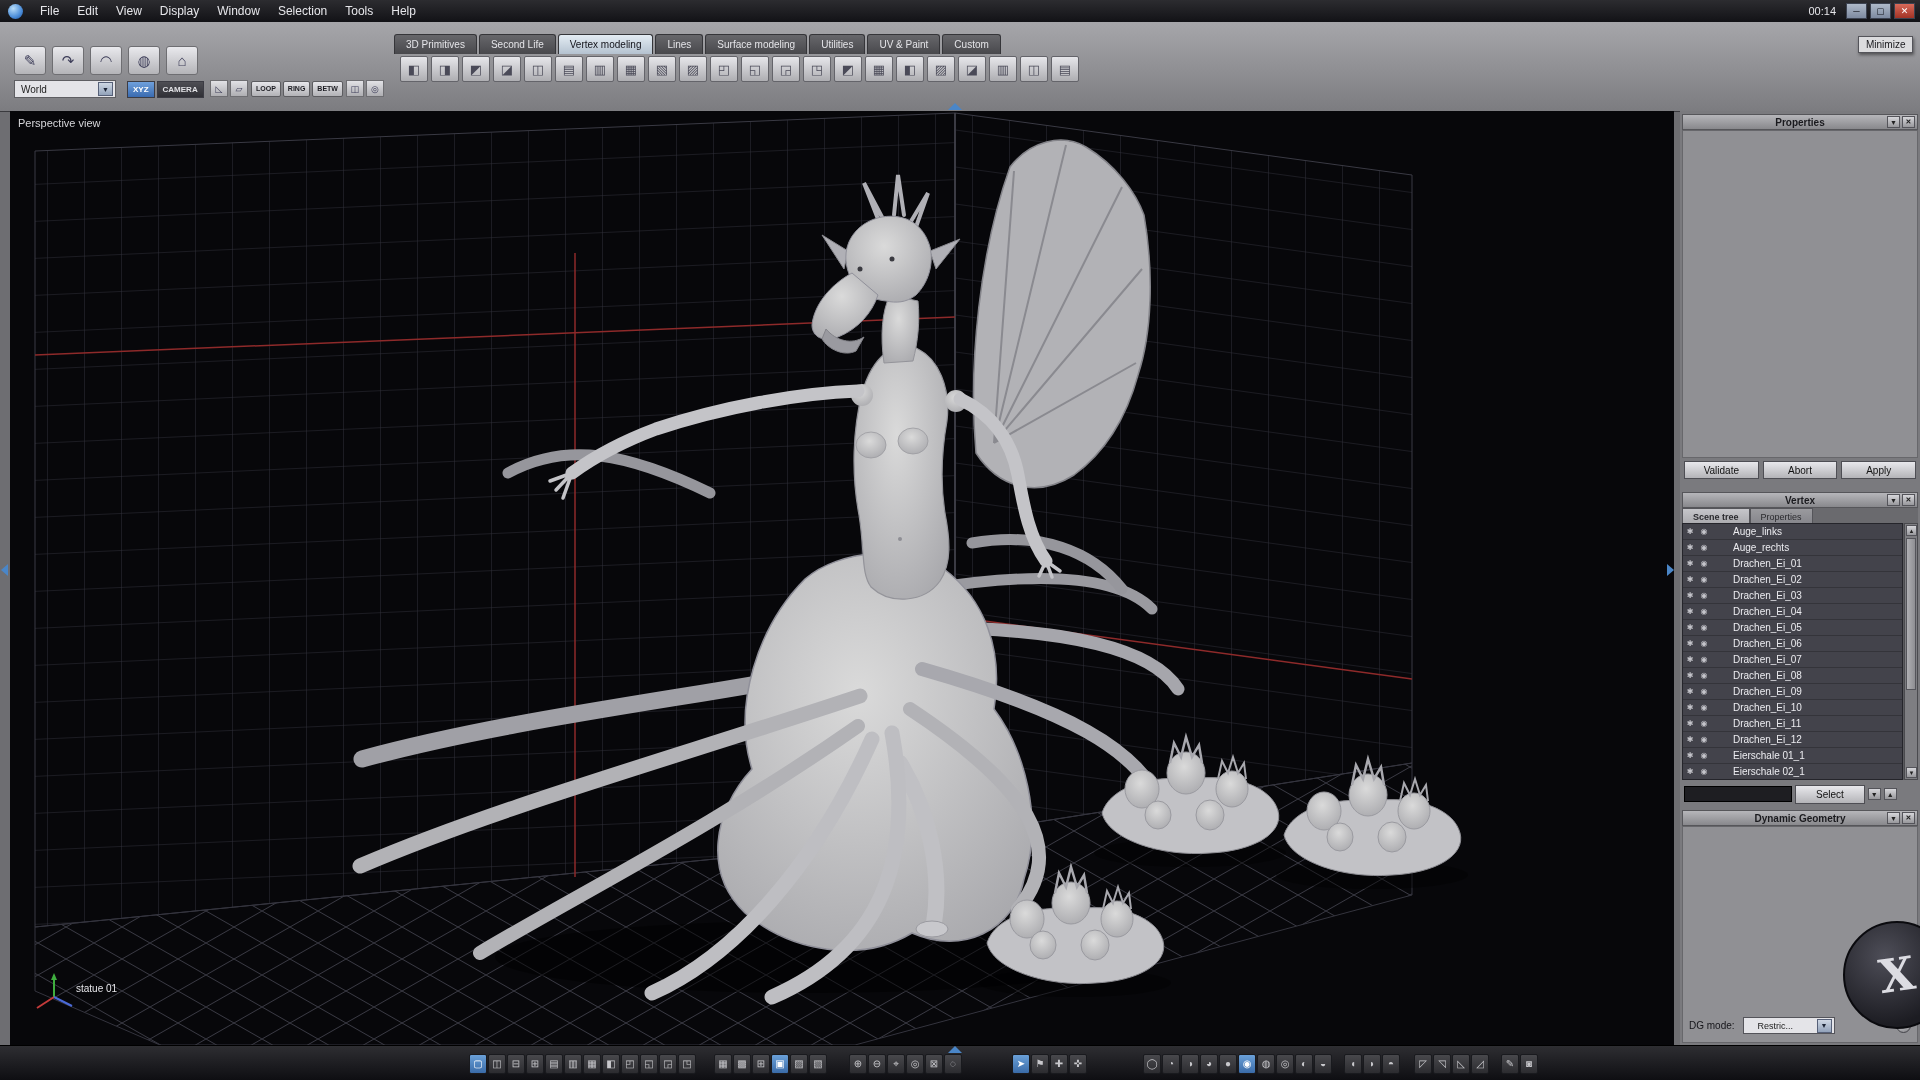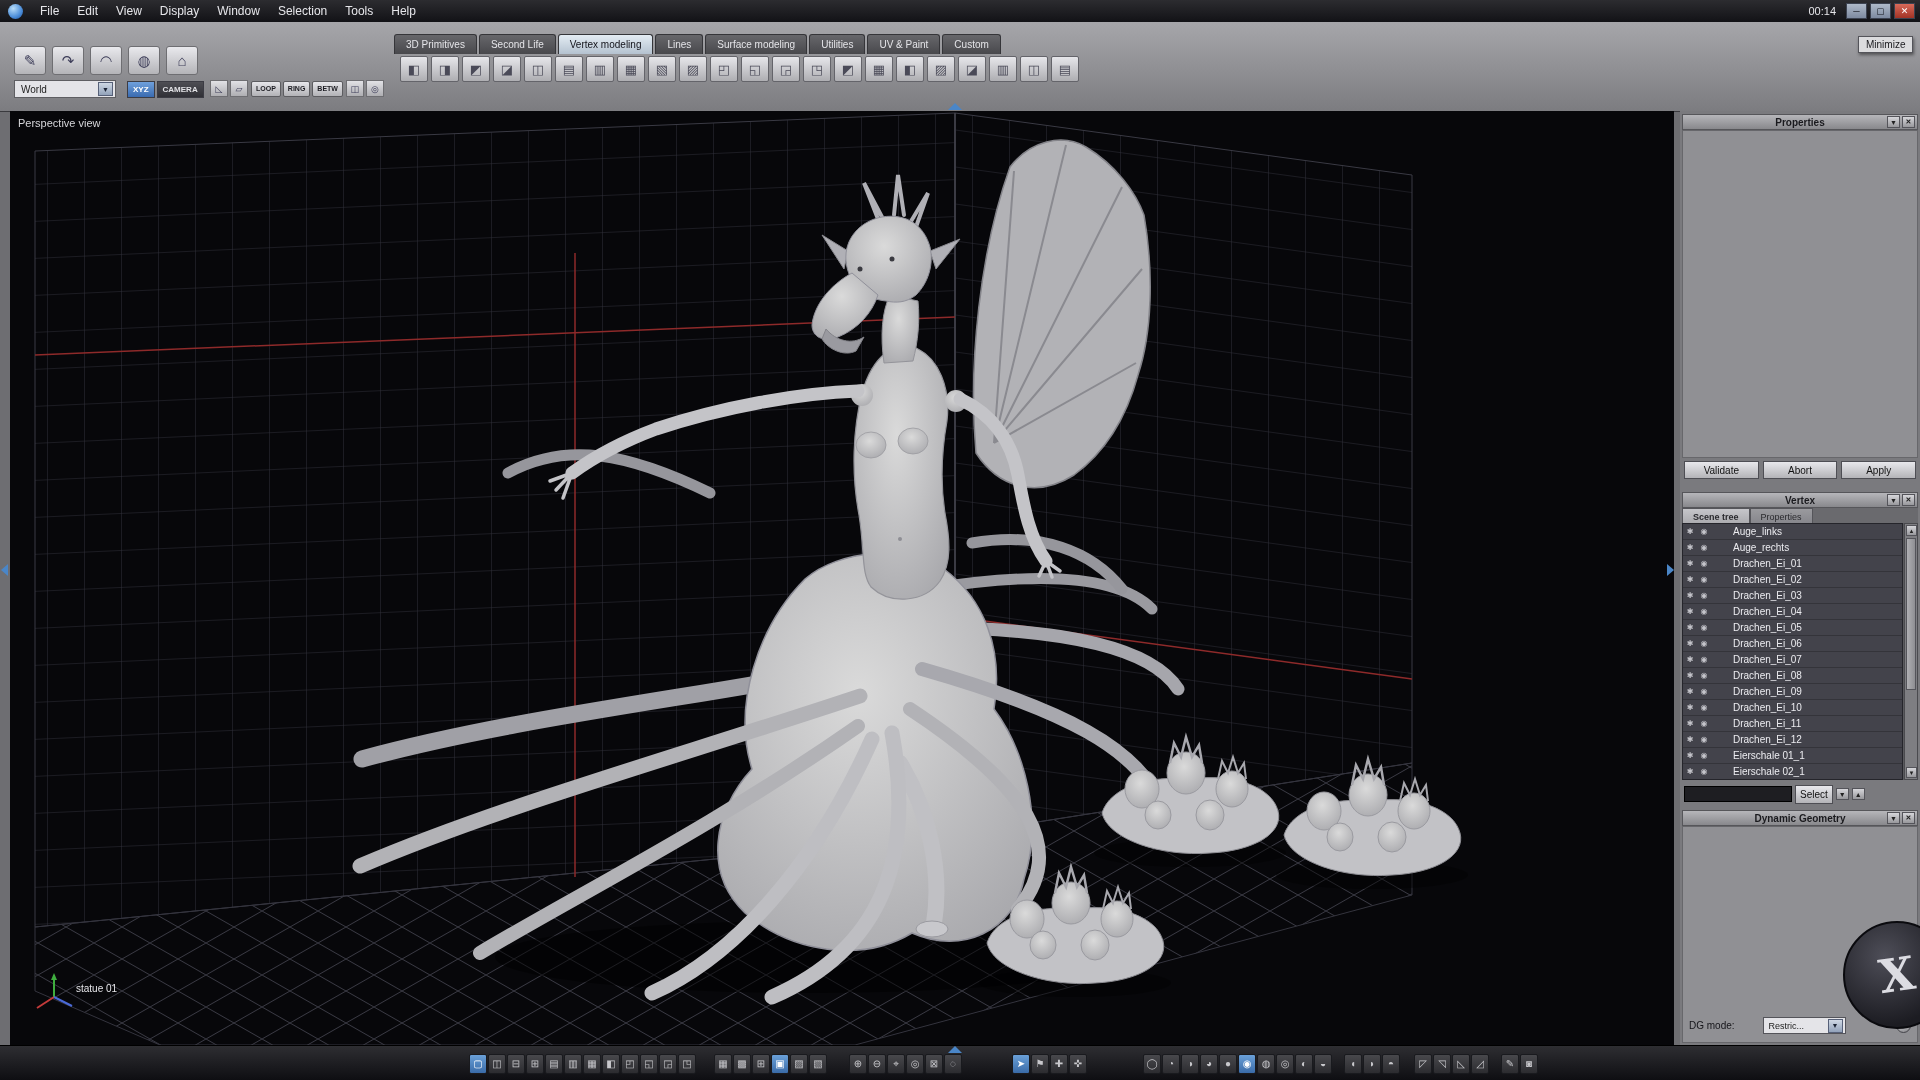--- a/index.html
+++ b/index.html
@@ -95,28 +95,28 @@
   .srow .ico{width:14px;text-align:center;font-size:8px;color:#c4c4ca;}
   .srow .lbl{margin-left:22px;white-space:nowrap;}
   .sscroll{position:absolute;right:0;top:0;width:14px;bottom:0;background:#7e7e82;border:1px solid #4a4a4e;box-sizing:border-box;}
   .sarrow{position:absolute;left:1px;width:11px;height:11px;background:linear-gradient(#d6d6da,#98989c);
           border:1px solid #54545a;font-size:6px;display:flex;align-items:center;justify-content:center;color:#222;box-sizing:border-box;}
   .sarrow.up{top:1px;} .sarrow.dn{bottom:1px;}
   .sthumb{position:absolute;left:1px;right:1px;top:14px;height:150px;background:linear-gradient(90deg,#b0b0b4,#8e8e92);
           border:1px solid #54545a;}
   .p-filter{position:absolute;left:4px;right:2px;top:674px;height:18px;display:flex;gap:3px;align-items:center;}
   .finput{width:100px;height:14px;background:#1e1e22;border:1px solid #000;color:#e8e8ec;font-size:10px;padding:0 3px;}
-  .selectbtn{height:17px;padding:0 4px;display:flex;align-items:center;font-size:10px;color:#111;
+  .selectbtn{height:17px;padding:0 20px;display:flex;align-items:center;font-size:10px;color:#111;
              background:linear-gradient(#e8e8ec,#b4b4b8);border:1px solid #4e4e54;}
   .p-dg-head{top:699px;}
   .p-dg-content{top:715px;bottom:2px;}
   .dgrow{position:absolute;left:6px;right:6px;bottom:8px;display:flex;align-items:center;gap:8px;
          font-size:10px;color:#15151a;}
   .dgdrop{display:flex;align-items:center;height:15px;background:#e4e4e8;border:1px solid #54545a;
-          font-size:9px;color:#222;padding:0 2px 0 5px;width:74px;justify-content:space-between;margin-left:20px;}
+          font-size:9px;color:#222;padding:0 2px 0 14px;width:74px;justify-content:space-between;}
   .dgcirc{width:13px;height:13px;border-radius:50%;margin-left:auto;
           background:radial-gradient(circle at 35% 30%,#d6d6da,#7e7e82);border:1px solid #44444a;}
 
   
   .bottombar{position:absolute;left:0;right:0;top:1045px;height:35px;display:flex;align-items:center;
              background:linear-gradient(#2e2e32,#0d0d11);border-top:1px solid #000;z-index:20;}
   .bgroup{display:flex;gap:1px;}
   .bicon{width:16px;height:18px;display:flex;align-items:center;justify-content:center;font-size:10px;color:#c8c8cc;
          background:linear-gradient(#48484c,#2c2c30);border:1px solid #191a1e;border-radius:2px;}
   .bicon.active{background:linear-gradient(#6aa0d8,#3a6ba8);color:#fff;}

